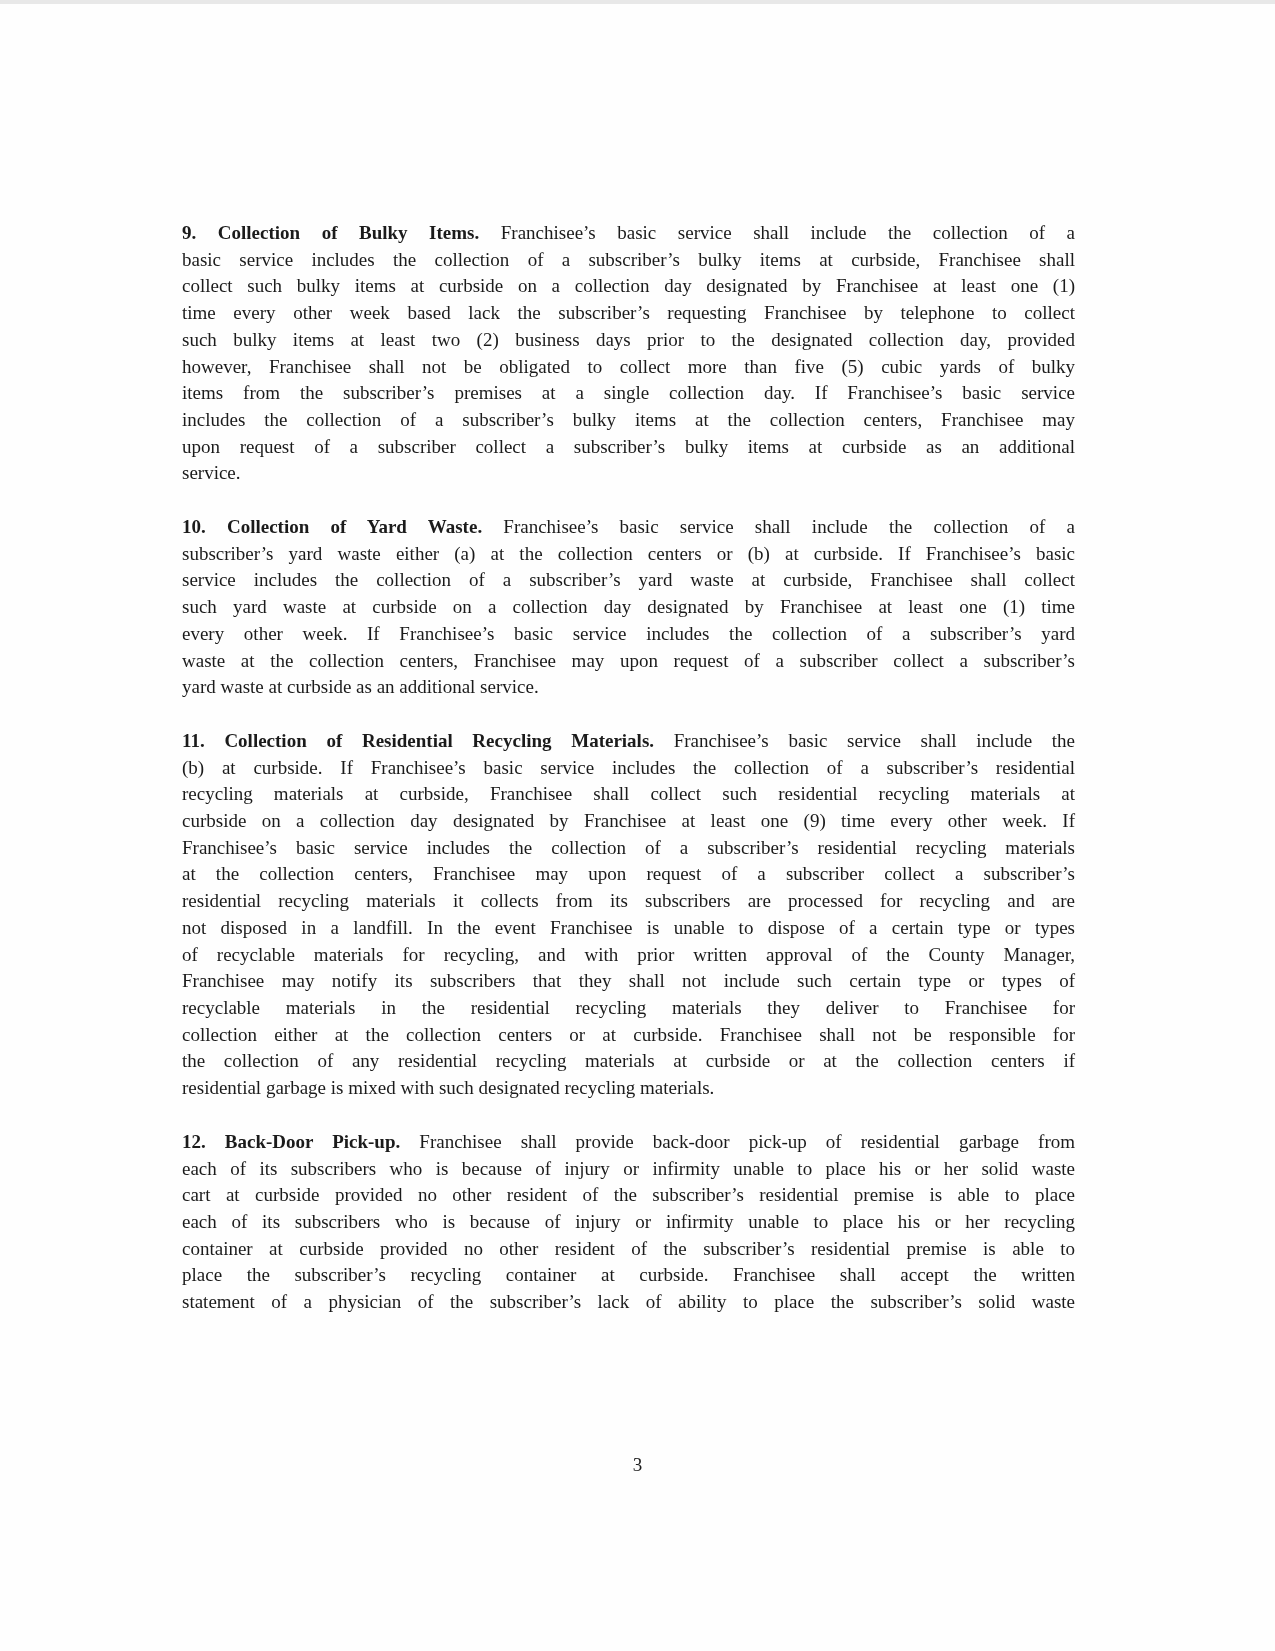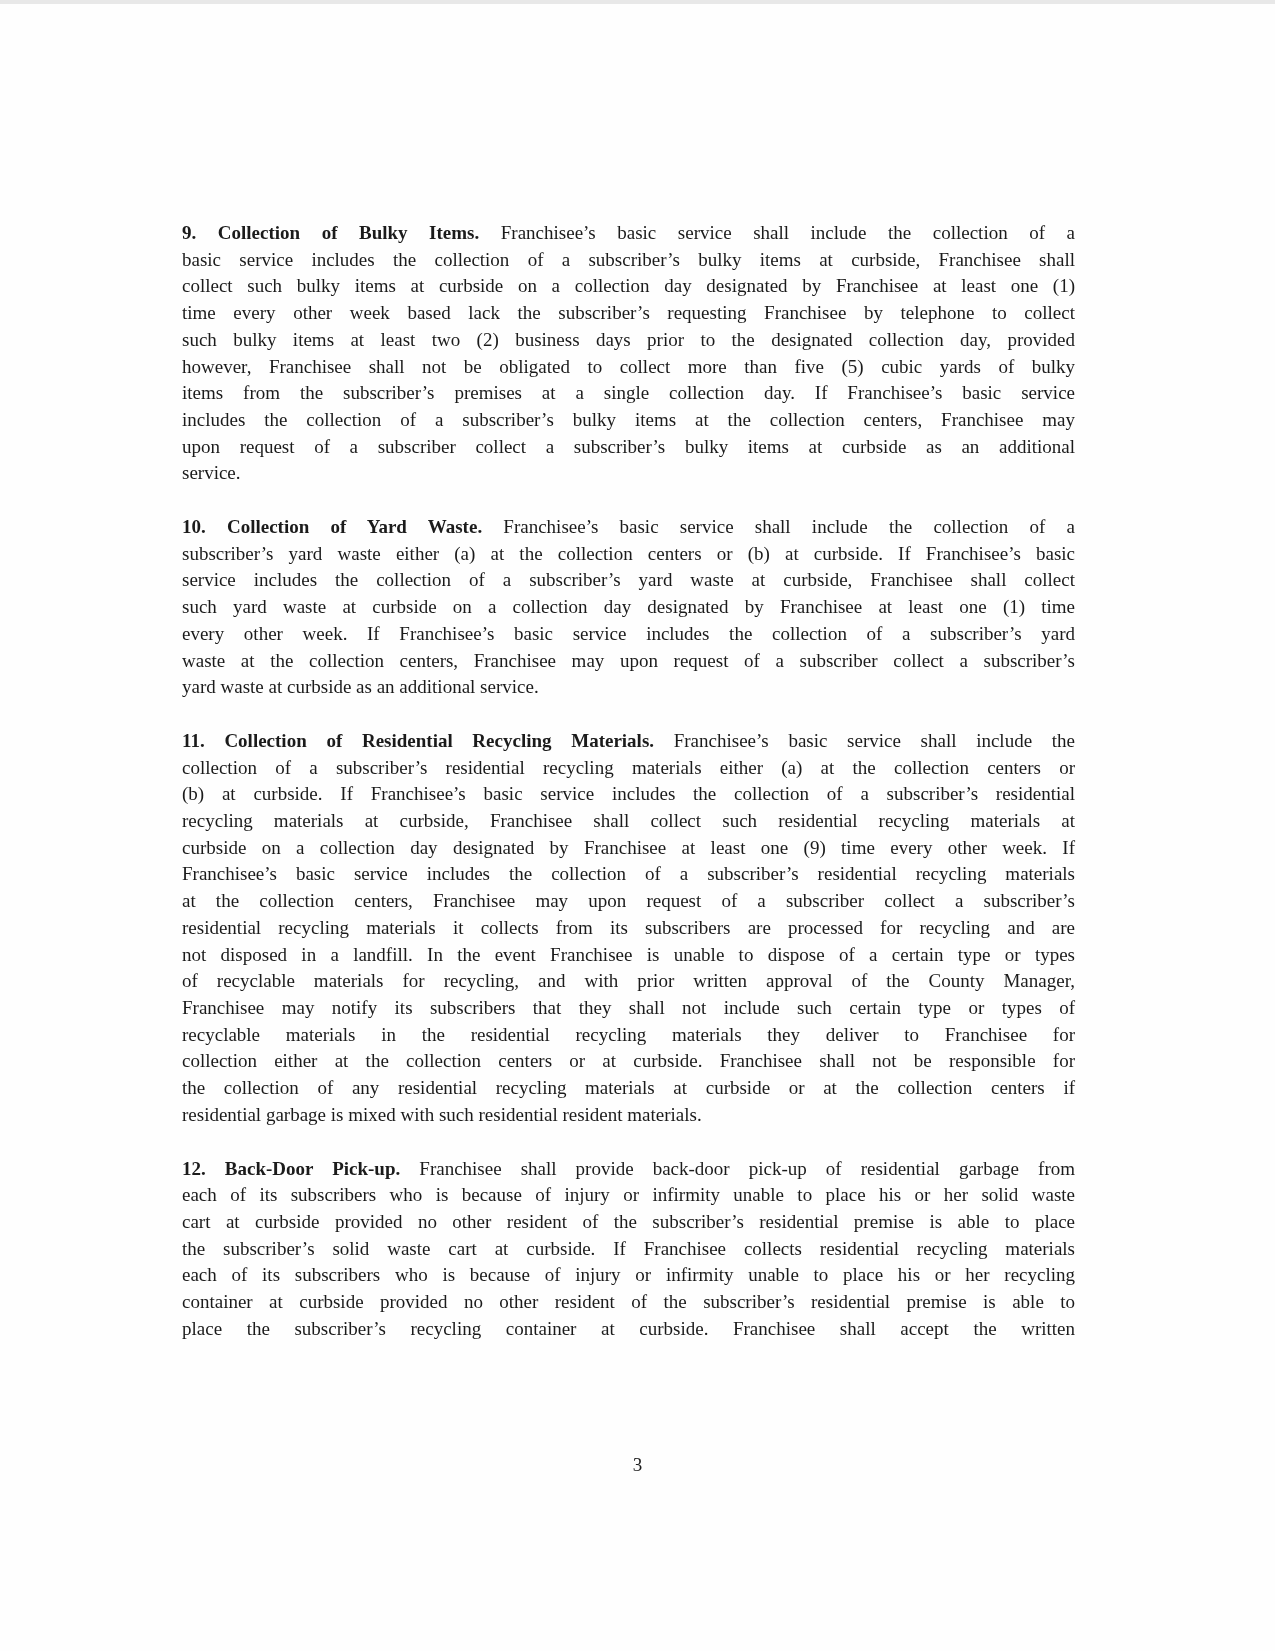--- a/index.html
+++ b/index.html
@@ -62,41 +62,40 @@
         <div class="line just"><b>10. Collection of Yard Waste.</b> Franchisee’s basic service shall include the collection of a</div>
         <div class="line just">subscriber’s yard waste either (a) at the collection centers or (b) at curbside. If Franchisee’s basic</div>
         <div class="line just">service includes the collection of a subscriber’s yard waste at curbside, Franchisee shall collect</div>
         <div class="line just">such yard waste at curbside on a collection day designated by Franchisee at least one (1) time</div>
         <div class="line just">every other week. If Franchisee’s basic service includes the collection of a subscriber’s yard</div>
         <div class="line just">waste at the collection centers, Franchisee may upon request of a subscriber collect a subscriber’s</div>
         <div class="line">yard waste at curbside as an additional service.</div>
       </div>
       <div class="para">
         <div class="line just"><b>11. Collection of Residential Recycling Materials.</b> Franchisee’s basic service shall include the</div>
-        <div class="line just">collection of a subscriber’s residential recycling materials either (a) at the collection centers or</div>
         <div class="line just">(b) at curbside. If Franchisee’s basic service includes the collection of a subscriber’s residential</div>
         <div class="line just">recycling materials at curbside, Franchisee shall collect such residential recycling materials at</div>
         <div class="line just">curbside on a collection day designated by Franchisee at least one (9) time every other week. If</div>
         <div class="line just">Franchisee’s basic service includes the collection of a subscriber’s residential recycling materials</div>
         <div class="line just">at the collection centers, Franchisee may upon request of a subscriber collect a subscriber’s</div>
         <div class="line just">residential recycling materials it collects from its subscribers are processed for recycling and are</div>
         <div class="line just">not disposed in a landfill.  In the event Franchisee is unable to dispose of a certain type or types</div>
         <div class="line just">of recyclable materials for recycling, and with prior written approval of the County Manager,</div>
         <div class="line just">Franchisee may notify its subscribers that they shall not include such certain type or types of</div>
         <div class="line just">recyclable materials in the residential recycling materials they deliver to Franchisee for</div>
         <div class="line just">collection either at the collection centers or at curbside. Franchisee shall not be responsible for</div>
         <div class="line just">the collection of any residential recycling materials at curbside or at the collection centers if</div>
-        <div class="line">residential garbage is mixed with such residential resident materials.</div>
+        <div class="line">residential garbage is mixed with such designated recycling materials.</div>
       </div>
       <div class="para">
         <div class="line just"><b>12. Back-Door Pick-up.</b> Franchisee shall provide back-door pick-up of residential garbage from</div>
         <div class="line just">each of its subscribers who is because of injury or infirmity unable to place his or her solid waste</div>
         <div class="line just">cart at curbside provided no other resident of the subscriber’s residential premise is able to place</div>
-        <div class="line just">the subscriber’s solid waste cart at curbside. If Franchisee collects residential recycling materials</div>
         <div class="line just">each of its subscribers who is because of injury or infirmity unable to place his or her recycling</div>
         <div class="line just">container at curbside provided no other resident of the subscriber’s residential premise is able to</div>
         <div class="line just">place the subscriber’s recycling container at curbside. Franchisee shall accept the written</div>
+        <div class="line just">statement of a physician of the subscriber’s lack of ability to place the subscriber’s solid waste</div>
       </div>
     </main>
   <div class="footer">
     <span>3</span>
   </div>
 </div>
 
 </body></html>

